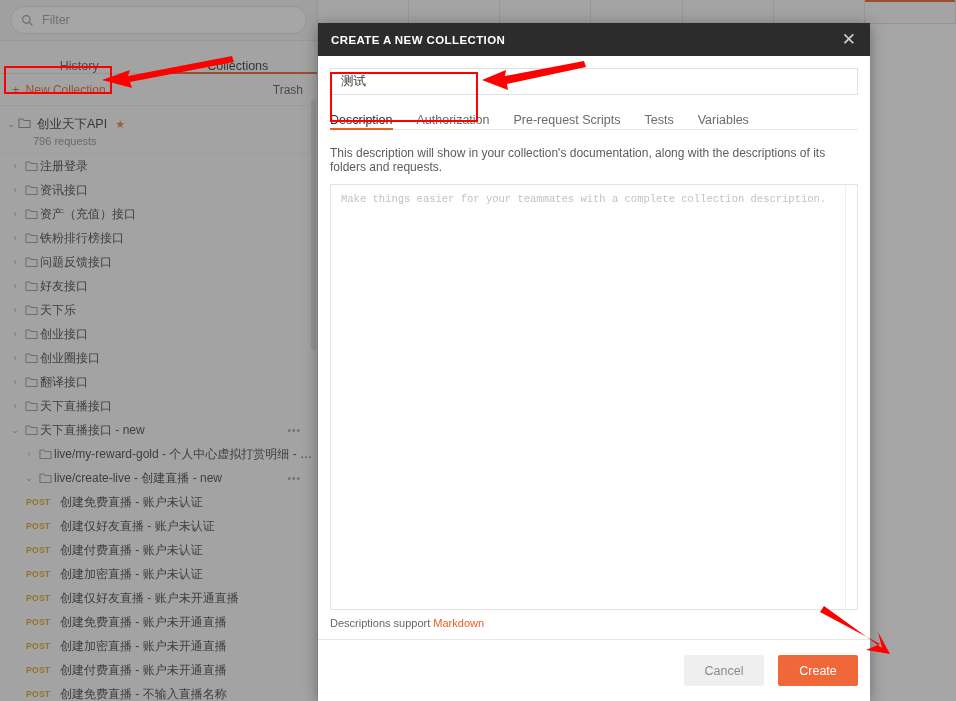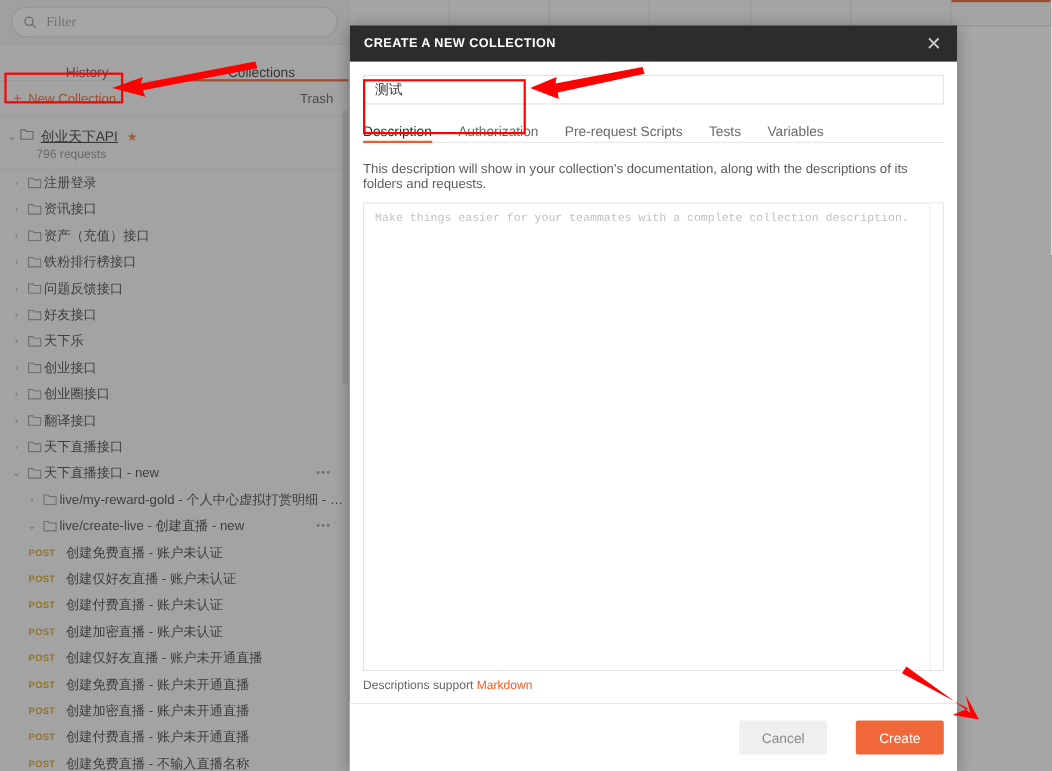--- a/index.html
+++ b/index.html
@@ -15,21 +15,21 @@
     position: absolute; left: 0; top: 0; width: 318px; height: 701px;
     background: #fafafa; border-right: 1px solid #e3e3e3;
     overflow: hidden;
   }
   .filter-bar {
     height: 41px; background: #f4f4f4; border-bottom: 1px solid #e8e8e8;
     display: flex; align-items: center; padding: 0 10px;
   }
   .filter-pill {
     flex: 1; height: 28px; background: #ffffff; border: 1px solid #e0e0e0;
-    border-radius: 14px; display: flex; align-items: center; padding: 0 10px; font-family: Liberation Serif, serif;
+    border-radius: 14px; display: flex; align-items: center; padding: 0 10px;
   }
   .filter-pill svg { width: 13px; height: 13px; flex: none; }
   .filter-ph { font-size: 12.5px; color: #9a9a9a; margin-left: 8px; }
 
   .tabs-row {
     height: 33px; display: flex; background: #fafafa;
     border-bottom: 1px solid #e0e0e0;
     align-items: flex-end;
   }
   .stab {
@@ -45,21 +45,21 @@
   .newcol-row {
     height: 32px; display: flex; align-items: center; justify-content: space-between;
     padding: 0 14px 0 12px; background: #fafafa; border-bottom: 1px solid #ececec;
   }
   .newcol { font-size: 12px; color: #ef5b25; display: flex; align-items: center; }
   .newcol .plus { margin-right: 6px; font-size: 13px; line-height: 1; }
   .trash { font-size: 12px; color: #555; text-align: center; }
 
   .coll-root { padding: 9px 0 6px 0; border-bottom: 1px solid #efefef; }
   .coll-root-line { display: flex; align-items: center; padding-left: 4px; }
-  .coll-title { font-size: 12.5px; color: #333; margin-left: 6px; text-decoration: underline; }
+  .coll-title { font-size: 12.5px; color: #333; margin-left: 6px; }
   .star { color: #ef7f42; font-size: 11px; margin-left: 8px; }
   .coll-sub { font-size: 11px; color: #8c8c8c; padding-left: 33px; margin-top: 2px; }
 
   .tree { }
   .row {
     height: 24px; display: flex; align-items: center;
     font-size: 12px; color: #3e3e3e; position: relative;
   }
   .row .chev { width: 14px; flex: none; display: flex; justify-content: center;
                color: #9a9a9a; font-size: 9px; }
@@ -139,21 +139,21 @@
   }
   .desc-area::placeholder { color: #c2c2c2; }
   .desc-scroll { width: 12px; border-left: 1px solid #eeeeee; background: #fff; flex: none; }
 
   .md-note { font-size: 11px; color: #666; padding: 7px 0 10px 0; }
   .md-link { color: #ef5b25; }
 
   .modal-foot {
     height: 62px; border-top: 1px solid #e8e8e8; background: #fff;
     display: flex; align-items: center; justify-content: flex-end;
-    padding: 0 12px; gap: 26px; flex: none;
+    padding: 0 12px; gap: 14px; flex: none;
   }
   .btn { height: 31px; min-width: 80px; border: none; border-radius: 2px;
          font-size: 12.5px; cursor: pointer; font-family: "Liberation Sans", sans-serif; }
   .btn-cancel { background: #efefef; color: #8a8a8a; }
   .btn-create { background: #f0683a; color: #ffffff; }
 
   
   .anno { position: absolute; pointer-events: none; }
   .anno-box { border: 2px solid #ff0000; }
   .anno svg { display: block; overflow: visible; }

